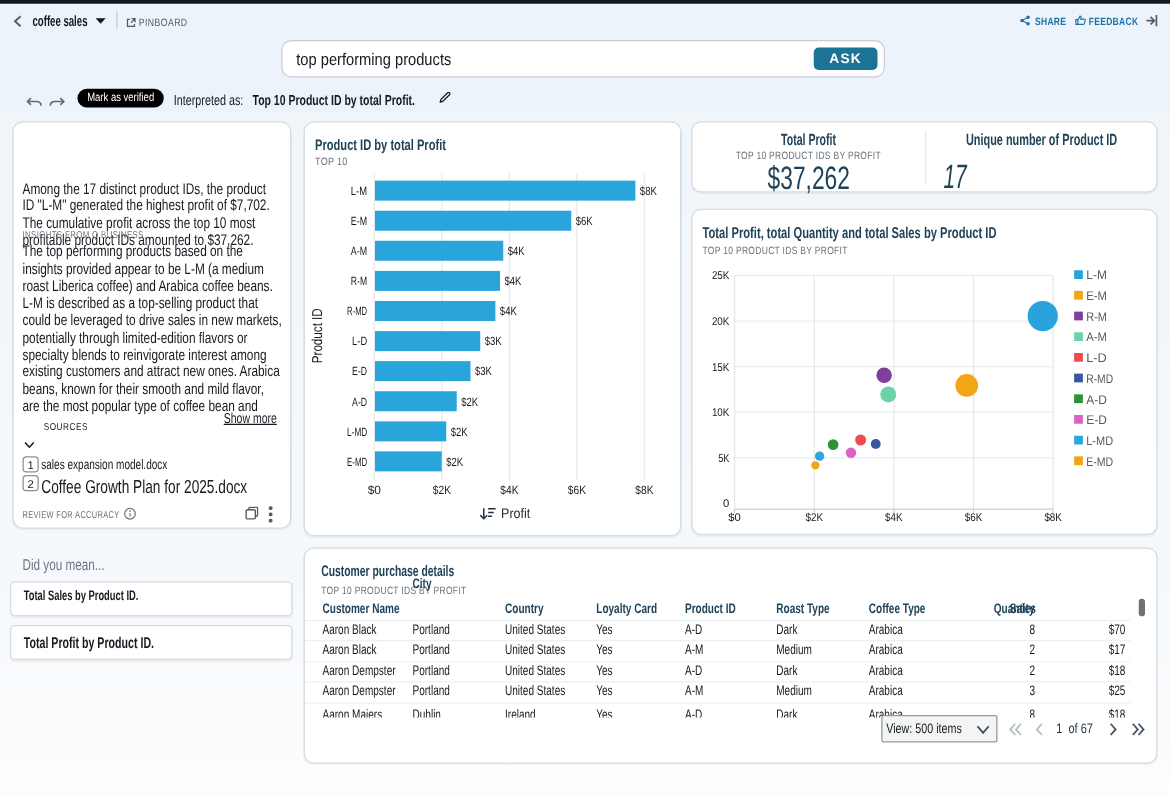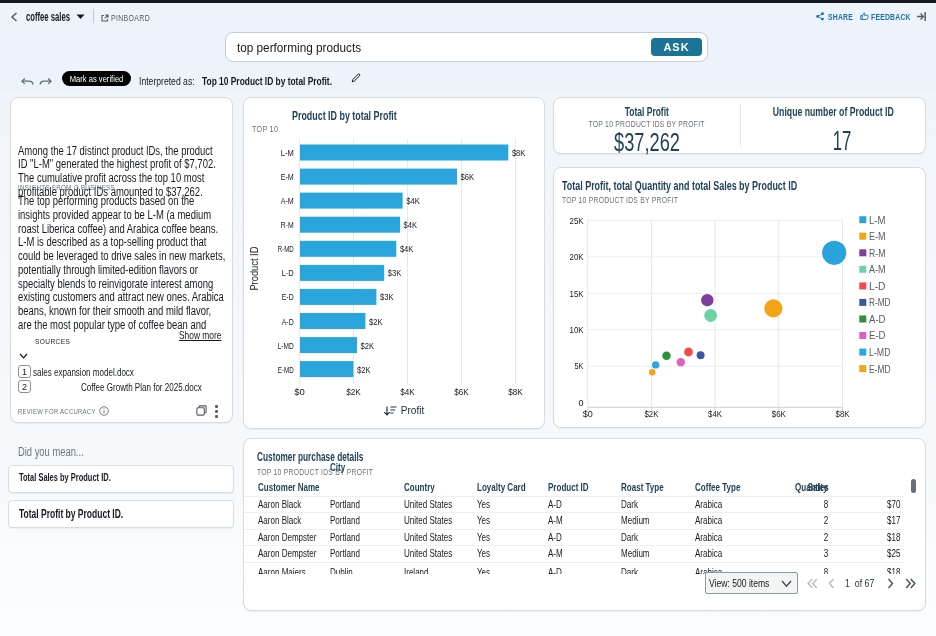--- a/index.html
+++ b/index.html
@@ -73,21 +73,21 @@
 <div class="abs" style="left:18px;top:182.5px;font-size:8px;letter-spacing:0.4px;color:#687078;"><span class="sx" style="transform:scaleX(0.78);">INSIGHTS FROM Q BUSINESS</span></div>
 <div class="abs" style="left:18px;top:195.3px;font-size:12.3px;line-height:13.7px;"><span class="sx" style="transform:scaleX(0.77);">The top performing products based on the<br>insights provided appear to be L-M (a medium<br>roast Liberica coffee) and Arabica coffee beans.<br>L-M is described as a top-selling product that<br>could be leveraged to drive sales in new markets,<br>potentially through limited-edition flavors or<br>specialty blends to reinvigorate interest among<br>existing customers and attract new ones. Arabica<br>beans, known for their smooth and mild flavor,<br>are the most popular type of coffee bean and</span></div>
 <div class="abs" style="left:179px;top:329px;font-size:11.5px;"><span class="sx" style="transform:scaleX(0.73);text-decoration:underline;">Show more</span></div>
 <svg class="abs" style="left:19px;top:353px;" width="9" height="6" viewBox="0 0 9 6">
     <path d="M1 1 L4.5 4.8 L8 1" stroke="#16191f" stroke-width="1.2" fill="none"></path>
   </svg>
 <div class="abs" style="left:35px;top:337px;font-size:8px;letter-spacing:0.5px;"><span class="sx" style="transform:scaleX(0.82);">SOURCES</span></div>
 <div class="abs" style="left:18px;top:365px;width:13px;height:13px;border:1px solid #879196;border-radius:3px;font-size:9px;text-align:center;line-height:12px;">1</div>
 <div class="abs" style="left:33px;top:365.5px;font-size:11px;"><span class="sx" style="transform:scaleX(0.73);">sales expansion model.docx</span></div>
 <div class="abs" style="left:18px;top:380px;width:13px;height:13px;border:1px solid #879196;border-radius:3px;font-size:9px;text-align:center;line-height:12px;">2</div>
-<div class="abs" style="left:33px;top:380.5px;font-size:11px;margin-left:48px;"><span class="sx" style="transform:scaleX(0.73);">Coffee Growth Plan for 2025.docx</span></div>
+<div class="abs" style="left:33px;top:380.5px;font-size:15px;"><span class="sx" style="transform:scaleX(0.73);">Coffee Growth Plan for 2025.docx</span></div>
 <div class="abs" style="left:18px;top:407px;font-size:8px;letter-spacing:0.4px;color:#687078;"><span class="sx" style="transform:scaleX(0.74);">REVIEW FOR ACCURACY</span></div>
 <svg class="abs" style="left:99px;top:406px;" width="10" height="10" viewBox="0 0 11 11">
     <circle cx="5.5" cy="5.5" r="4.7" stroke="#687078" stroke-width="1" fill="none"></circle>
     <path d="M5.5 5 V8" stroke="#687078" stroke-width="1.1"></path>
     <circle cx="5.5" cy="3.2" r="0.7" fill="#687078"></circle>
   </svg>
 <svg class="abs" style="left:196px;top:405px;" width="11" height="11" viewBox="0 0 12 12">
     <rect x="1" y="3" width="8" height="8" rx="1" stroke="#545b64" stroke-width="1.2" fill="none"></rect>
     <path d="M3.5 3 V1.5 C3.5 1.2 3.7 1 4 1 H10.5 C10.8 1 11 1.2 11 1.5 V8 C11 8.3 10.8 8.5 10.5 8.5 H9" stroke="#545b64" stroke-width="1.2" fill="none"></path>
   </svg>
@@ -97,21 +97,21 @@
   <div style="width:2.6px;height:2.6px;border-radius:50%;background:#545b64;"></div>
 </div>
 
 <div class="abs" style="left:18px;top:444.5px;font-size:12.5px;color:#6b7684;"><span class="sx" style="transform:scaleX(0.75);">Did you mean...</span></div>
 <div class="card" style="left:8px;top:464.5px;width:226px;height:28px;border-radius:4px;"></div>
 <div class="abs" style="left:19px;top:471px;font-size:11px;font-weight:bold;"><span class="sx" style="transform:scaleX(0.68);">Total Sales by Product ID.</span></div>
 <div class="card" style="left:8px;top:500px;width:226px;height:28px;border-radius:4px;"></div>
 <div class="abs" style="left:19px;top:507px;font-size:12.5px;font-weight:bold;"><span class="sx" style="transform:scaleX(0.68);">Total Profit by Product ID.</span></div>
 
 <div class="card" style="left:243px;top:97px;width:302px;height:332px;"></div>
-<div class="abs navy" style="left:252px;top:108.5px;font-size:12.2px;font-weight:bold;margin-left:40px;"><span class="sx" style="transform:scaleX(0.73);">Product ID by total Profit</span></div>
+<div class="abs navy" style="left:252px;top:108.5px;font-size:12.2px;font-weight:bold;"><span class="sx" style="transform:scaleX(0.73);">Product ID by total Profit</span></div>
 <div class="abs gray" style="left:252px;top:123.5px;font-size:8.5px;letter-spacing:0.3px;"><span class="sx" style="transform:scaleX(0.85);">TOP 10</span></div>
 <svg class="abs" style="left:243px;top:97px;" width="302" height="331" viewBox="0 0 302 331">
   <g stroke="#e4e9ed" stroke-width="1">
     <line x1="56.5" y1="41.8" x2="56.5" y2="287.3"></line>
     <line x1="110.5" y1="41.8" x2="110.5" y2="287.3"></line>
     <line x1="164.5" y1="41.8" x2="164.5" y2="287.3"></line>
     <line x1="218.5" y1="41.8" x2="218.5" y2="287.3"></line>
     <line x1="272.5" y1="41.8" x2="272.5" y2="287.3"></line>
   </g>
   <g fill="#29a5db">
@@ -163,21 +163,21 @@
   </g>
   <text x="15" y="171.6" font-size="11.5" fill="#16191f" text-anchor="middle" transform="rotate(-90 15 171.6)" textLength="44" lengthAdjust="spacingAndGlyphs">Product ID</text>
 </svg>
 
 <div class="card" style="left:553px;top:97px;width:373px;height:57px;"></div>
 <div class="abs" style="left:740px;top:104px;width:1px;height:43px;background:#e4e9ed;"></div>
 <div class="abs navy" style="left:553px;top:103.5px;width:187px;text-align:center;font-size:13px;font-weight:bold;"><span class="sx" style="transform:scaleX(0.65);transform-origin:50% 50%;">Total Profit</span></div>
 <div class="abs gray" style="left:553px;top:119px;width:187px;text-align:center;font-size:8.5px;letter-spacing:0.3px;"><span class="sx" style="transform:scaleX(0.8);transform-origin:50% 50%;">TOP 10 PRODUCT IDS BY PROFIT</span></div>
 <div class="abs navy" style="left:553px;top:127px;width:187px;text-align:center;font-size:26px;"><span class="sx" style="transform:scaleX(0.70);transform-origin:50% 50%;">$37,262</span></div>
 <div class="abs navy" style="left:740px;top:103.5px;width:186px;text-align:center;font-size:13px;font-weight:bold;"><span class="sx" style="transform:scaleX(0.67);transform-origin:50% 50%;">Unique number of Product ID</span></div>
-<div class="abs navy" style="left:749px;top:126px;width:186px;text-align:center;font-size:27px;"><span class="sx" style="transform:scaleX(0.62);transform-origin:50% 50%;">17</span></div>
+<div class="abs navy" style="left:749px;top:126px;width:186px;text-align:left;font-size:27px;font-style:italic;"><span class="sx" style="transform:scaleX(0.62);transform-origin:50% 50%;">17</span></div>
 
 <div class="card" style="left:553px;top:167px;width:373px;height:261px;"></div>
 <div class="abs navy" style="left:562px;top:179px;font-size:12.5px;font-weight:bold;"><span class="sx" style="transform:scaleX(0.715);">Total Profit, total Quantity and total Sales by Product ID</span></div>
 <div class="abs gray" style="left:562px;top:194.5px;font-size:8.5px;letter-spacing:0.3px;"><span class="sx" style="transform:scaleX(0.8);">TOP 10 PRODUCT IDS BY PROFIT</span></div>
 <svg class="abs" style="left:553px;top:167px;" width="373" height="261" viewBox="0 0 373 261">
   <g stroke="#eaeef1" stroke-width="1">
     <line x1="34.7" y1="53.3" x2="289.5" y2="53.3"></line>
     <line x1="34.7" y1="89.8" x2="289.5" y2="89.8"></line>
     <line x1="34.7" y1="126.3" x2="289.5" y2="126.3"></line>
     <line x1="34.7" y1="162.7" x2="289.5" y2="162.7"></line>

